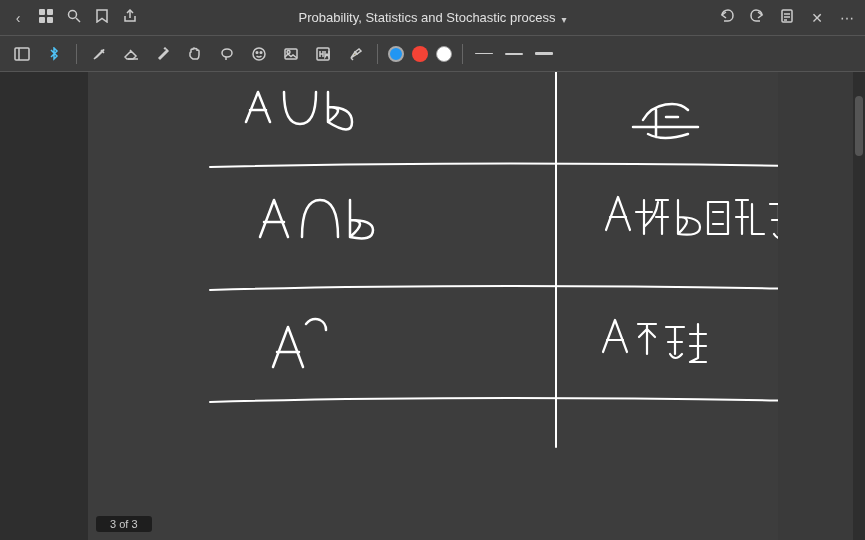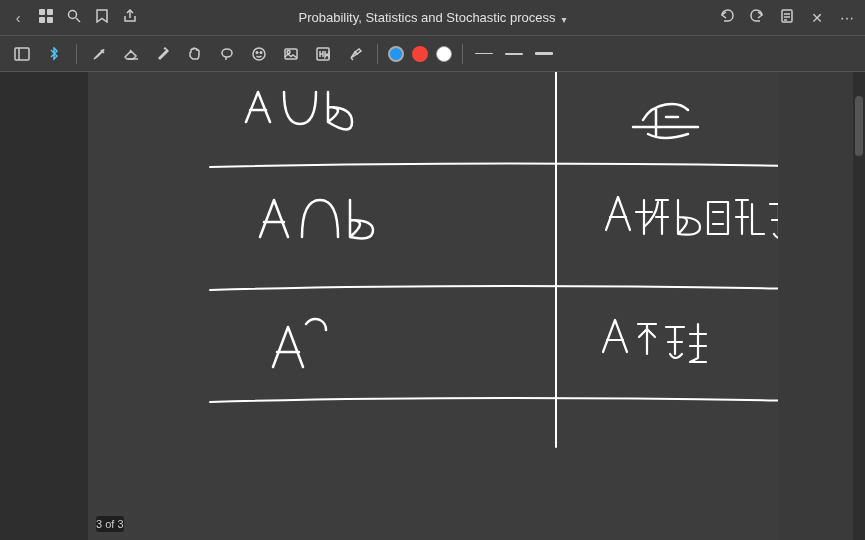--- a/index.html
+++ b/index.html
@@ -127,21 +127,21 @@
     }
 
     
     .page-indicator {
       position: absolute;
       bottom: 8px;
       left: 8px;
       background: rgba(0,0,0,0.5);
       color: #ccc;
       font-size: 11px;
-      padding: 2px 0;
+      padding: 2px 14px;
       border-radius: 3px;
     }
 
     
     .left-sidebar {
       position: absolute;
       left: 0;
       top: 0;
       width: 88px;
       height: 468px;

